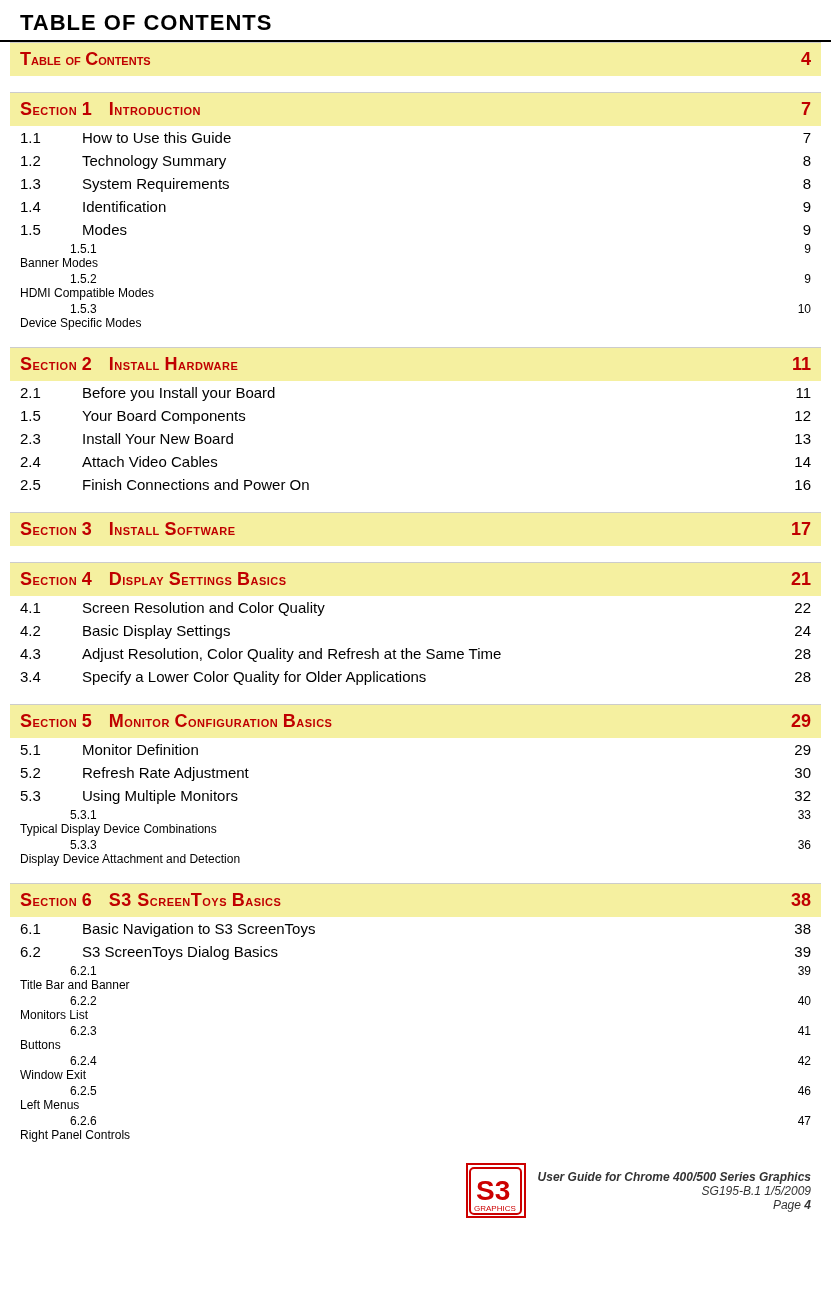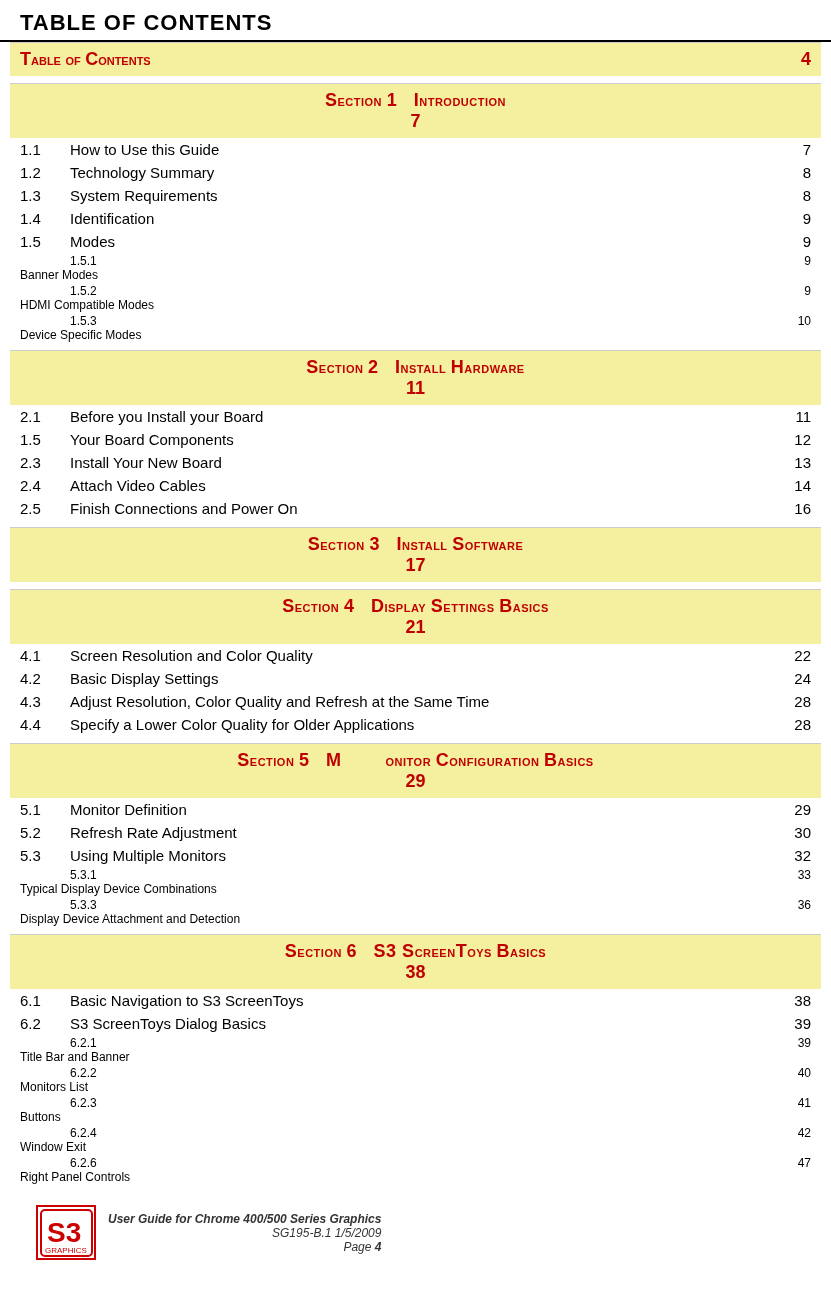--- a/index.html
+++ b/index.html
@@ -29,23 +29,22 @@
       padding: 0 10px;
     }
 
     
     .section-header {
       background: #f5f0a0;
       display: flex;
       justify-content: space-between;
       align-items: center;
       padding: 6px 10px;
-      margin-top: 7px;
+      margin-top: 16px;
       border-top: 1px solid #ccc;
-      flex-direction: column;
     }
     .section-header .section-title {
       font-size: 18px;
       font-weight: bold;
       color: #c00000;
       font-variant: small-caps;
       letter-spacing: 0.5px;
     }
     .section-header .section-page {
       font-size: 18px;
@@ -78,21 +77,21 @@
     .entry {
       display: flex;
       justify-content: space-between;
       align-items: baseline;
       padding: 3px 10px 3px 10px;
       border-bottom: none;
     }
     .entry .entry-left {
       display: flex;
       align-items: baseline;
-      gap: 0;
+      gap: 12px;
     }
     .entry .entry-num {
       min-width: 50px;
       font-size: 15px;
     }
     .entry .entry-text {
       font-size: 15px;
     }
     .entry .entry-page {
       font-size: 15px;
@@ -119,23 +118,23 @@
     .sub-entry .sub-text {
       font-size: 12px;
     }
     .sub-entry .sub-page {
       font-size: 12px;
     }
 
     
     .page-footer {
       display: flex;
-      justify-content: flex-start;
+      justify-content: flex-end;
       align-items: center;
-      padding: 10px 36px;
+      padding: 10px 20px;
       margin-top: 10px;
     }
     .footer-text {
       text-align: right;
       font-size: 12px;
       font-style: italic;
       color: #333;
     }
     .footer-text .footer-title {
       font-weight: bold;
@@ -307,29 +306,29 @@
     </div>
     <div class="entry">
       <div class="entry-left">
         <span class="entry-num">4.3</span>
         <span class="entry-text">Adjust Resolution, Color Quality and Refresh at the Same Time</span>
       </div>
       <span class="entry-page">28</span>
     </div>
     <div class="entry">
       <div class="entry-left">
-        <span class="entry-num">4.4</span>
+        <span class="entry-num">3.4</span>
         <span class="entry-text">Specify a Lower Color Quality for Older Applications</span>
       </div>
       <span class="entry-page">28</span>
     </div>
 
     <div class="section-header">
       <div class="section-title">
-        <span>S</span><span style="font-variant:small-caps;font-size:15px;">ection </span><span>5&nbsp;&nbsp;&nbsp;M</span><span style="font-variant:small-caps;font-size:15px;padding-left:44px;">onitor </span><span>C</span><span style="font-variant:small-caps;font-size:15px;">onfiguration </span><span>B</span><span style="font-variant:small-caps;font-size:15px;">asics</span>
+        <span>S</span><span style="font-variant:small-caps;font-size:15px;">ection </span><span>5&nbsp;&nbsp;&nbsp;M</span><span style="font-variant:small-caps;font-size:15px;">onitor </span><span>C</span><span style="font-variant:small-caps;font-size:15px;">onfiguration </span><span>B</span><span style="font-variant:small-caps;font-size:15px;">asics</span>
       </div>
       <div class="section-page">29</div>
     </div>
     <div class="entry">
       <div class="entry-left">
         <span class="entry-num">5.1</span>
         <span class="entry-text">Monitor Definition</span>
       </div>
       <span class="entry-page">29</span>
     </div>
@@ -402,20 +401,27 @@
         <span class="sub-text">Buttons</span>
       </div>
       <span class="sub-page">41</span>
     </div>
     <div class="sub-entry">
       <div class="sub-left">
         <span class="sub-num">6.2.4</span>
         <span class="sub-text">Window Exit</span>
       </div>
       <span class="sub-page">42</span>
+    </div>
+    <div class="sub-entry">
+      <div class="sub-left">
+        <span class="sub-num">6.2.5</span>
+        <span class="sub-text">Left Menus</span>
+      </div>
+      <span class="sub-page">46</span>
     </div>
     <div class="sub-entry">
       <div class="sub-left">
         <span class="sub-num">6.2.6</span>
         <span class="sub-text">Right Panel Controls</span>
       </div>
       <span class="sub-page">47</span>
     </div>
 
   </div>

